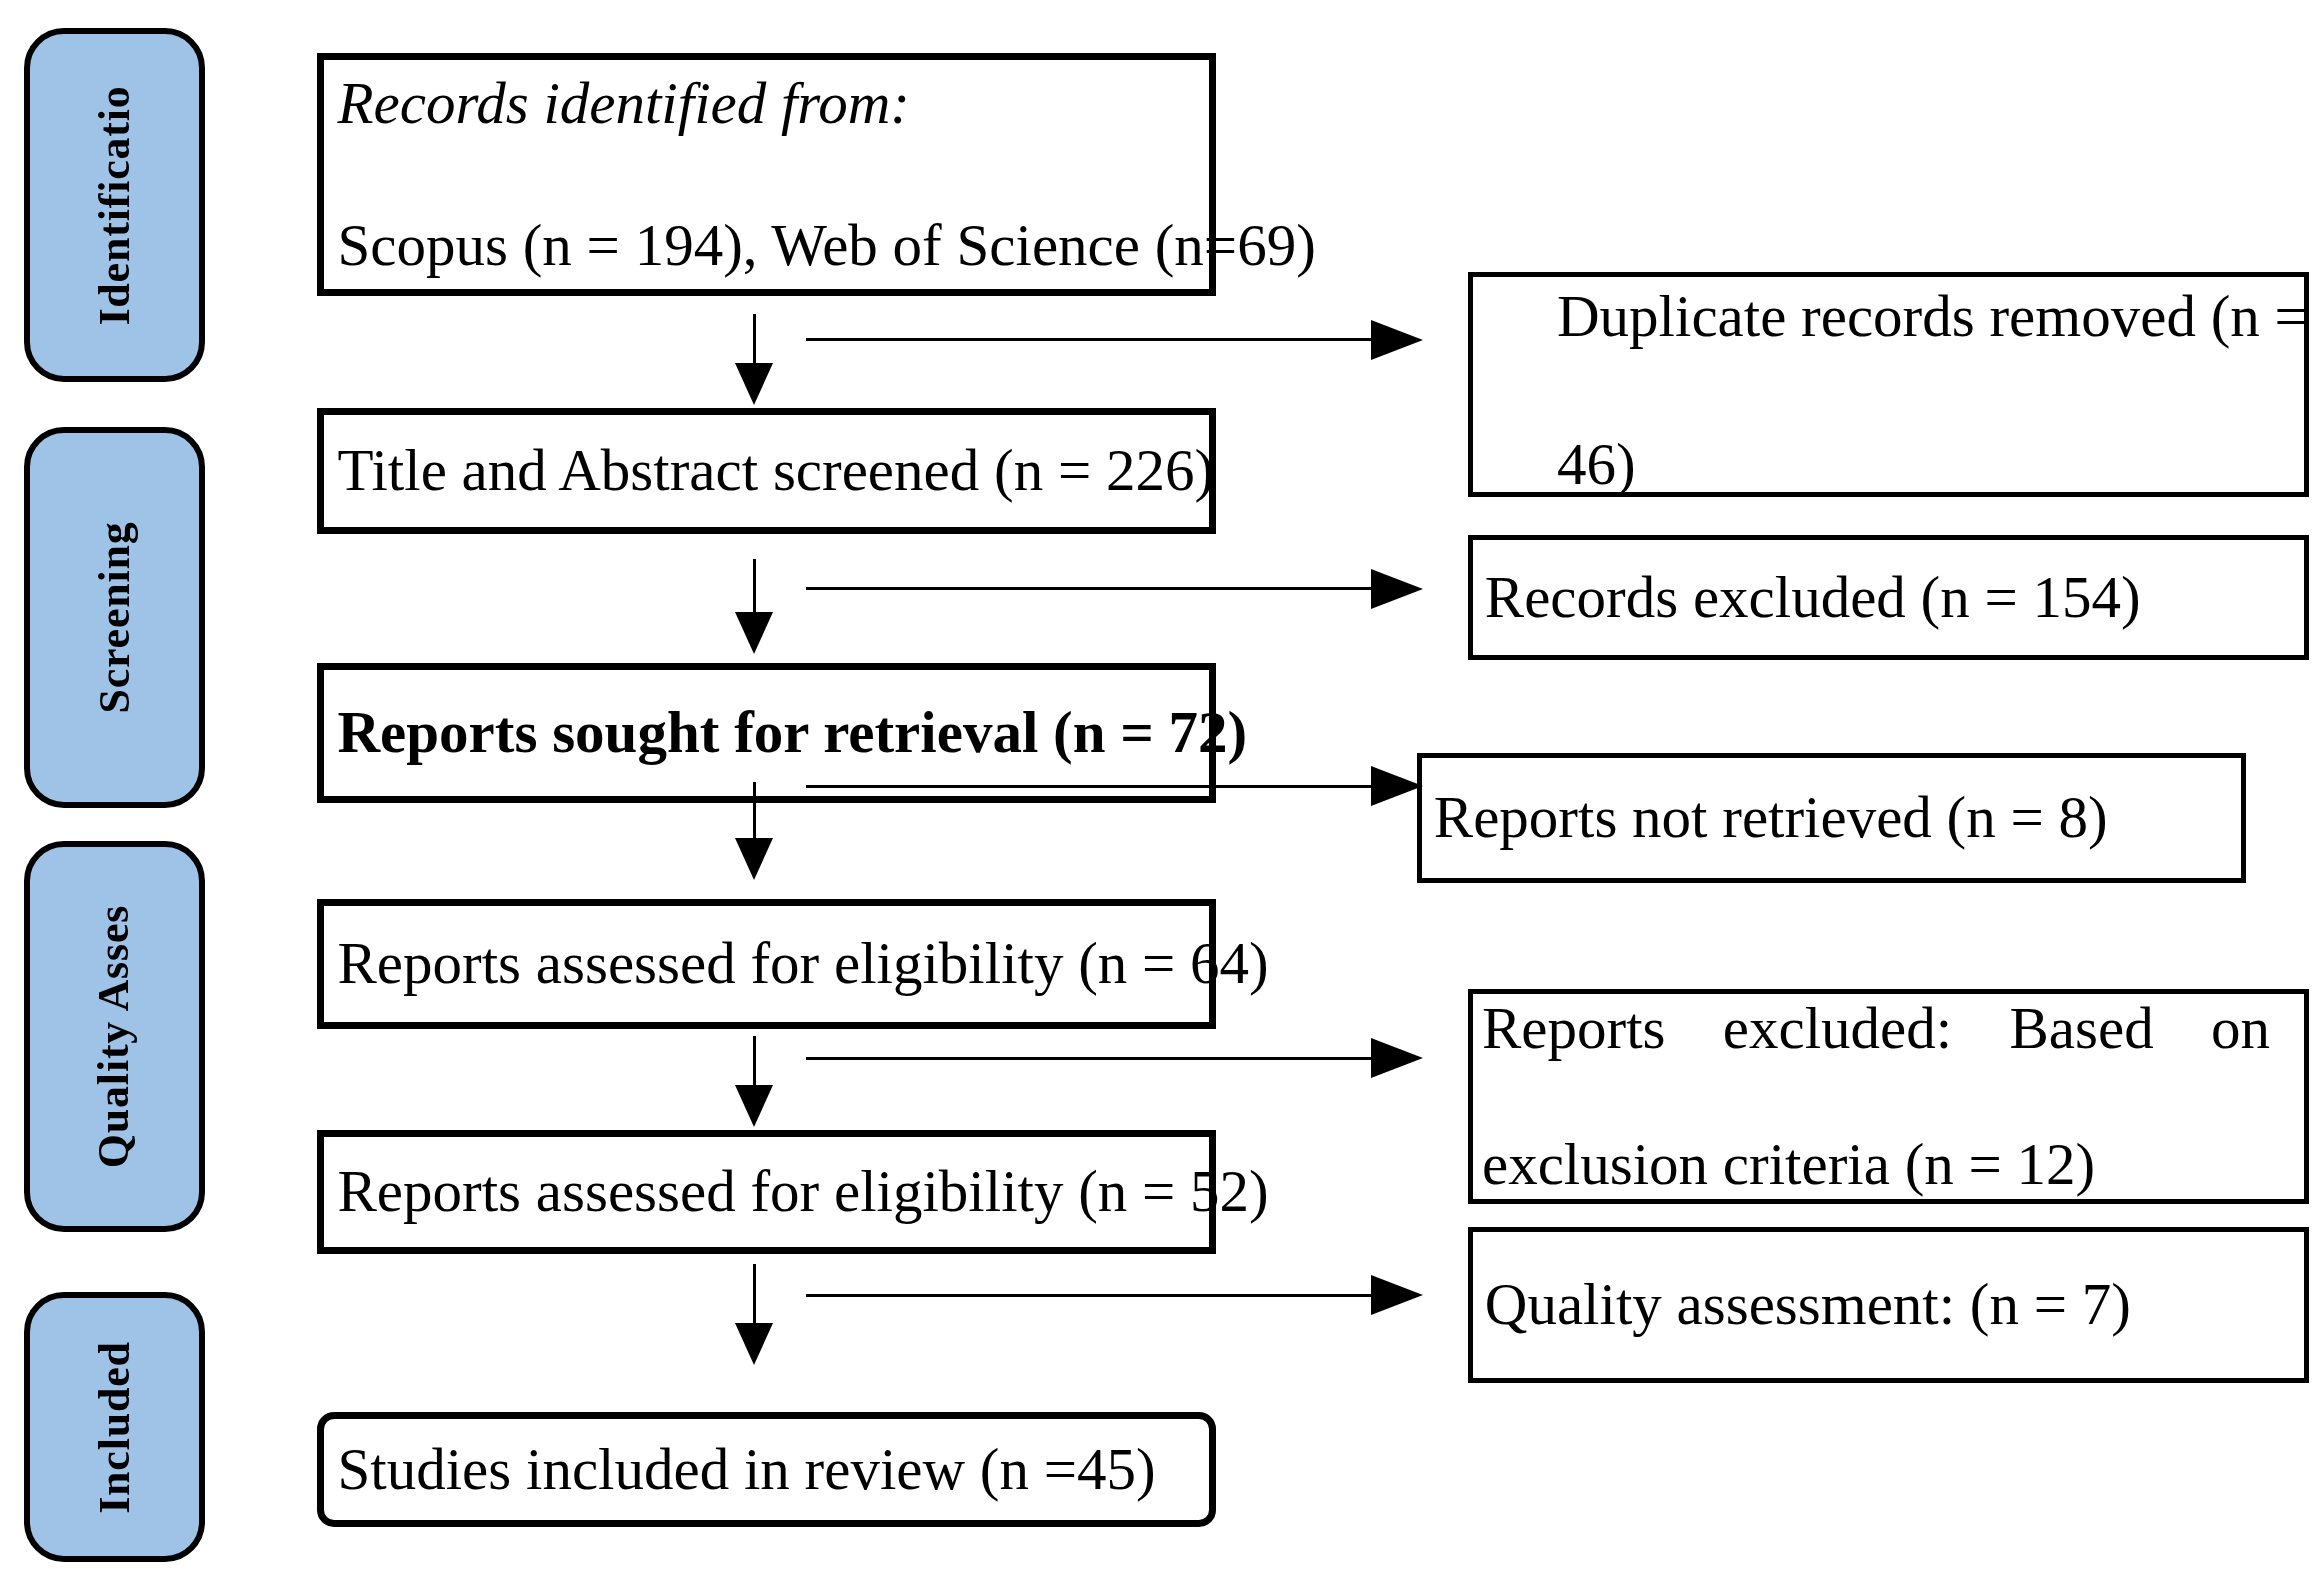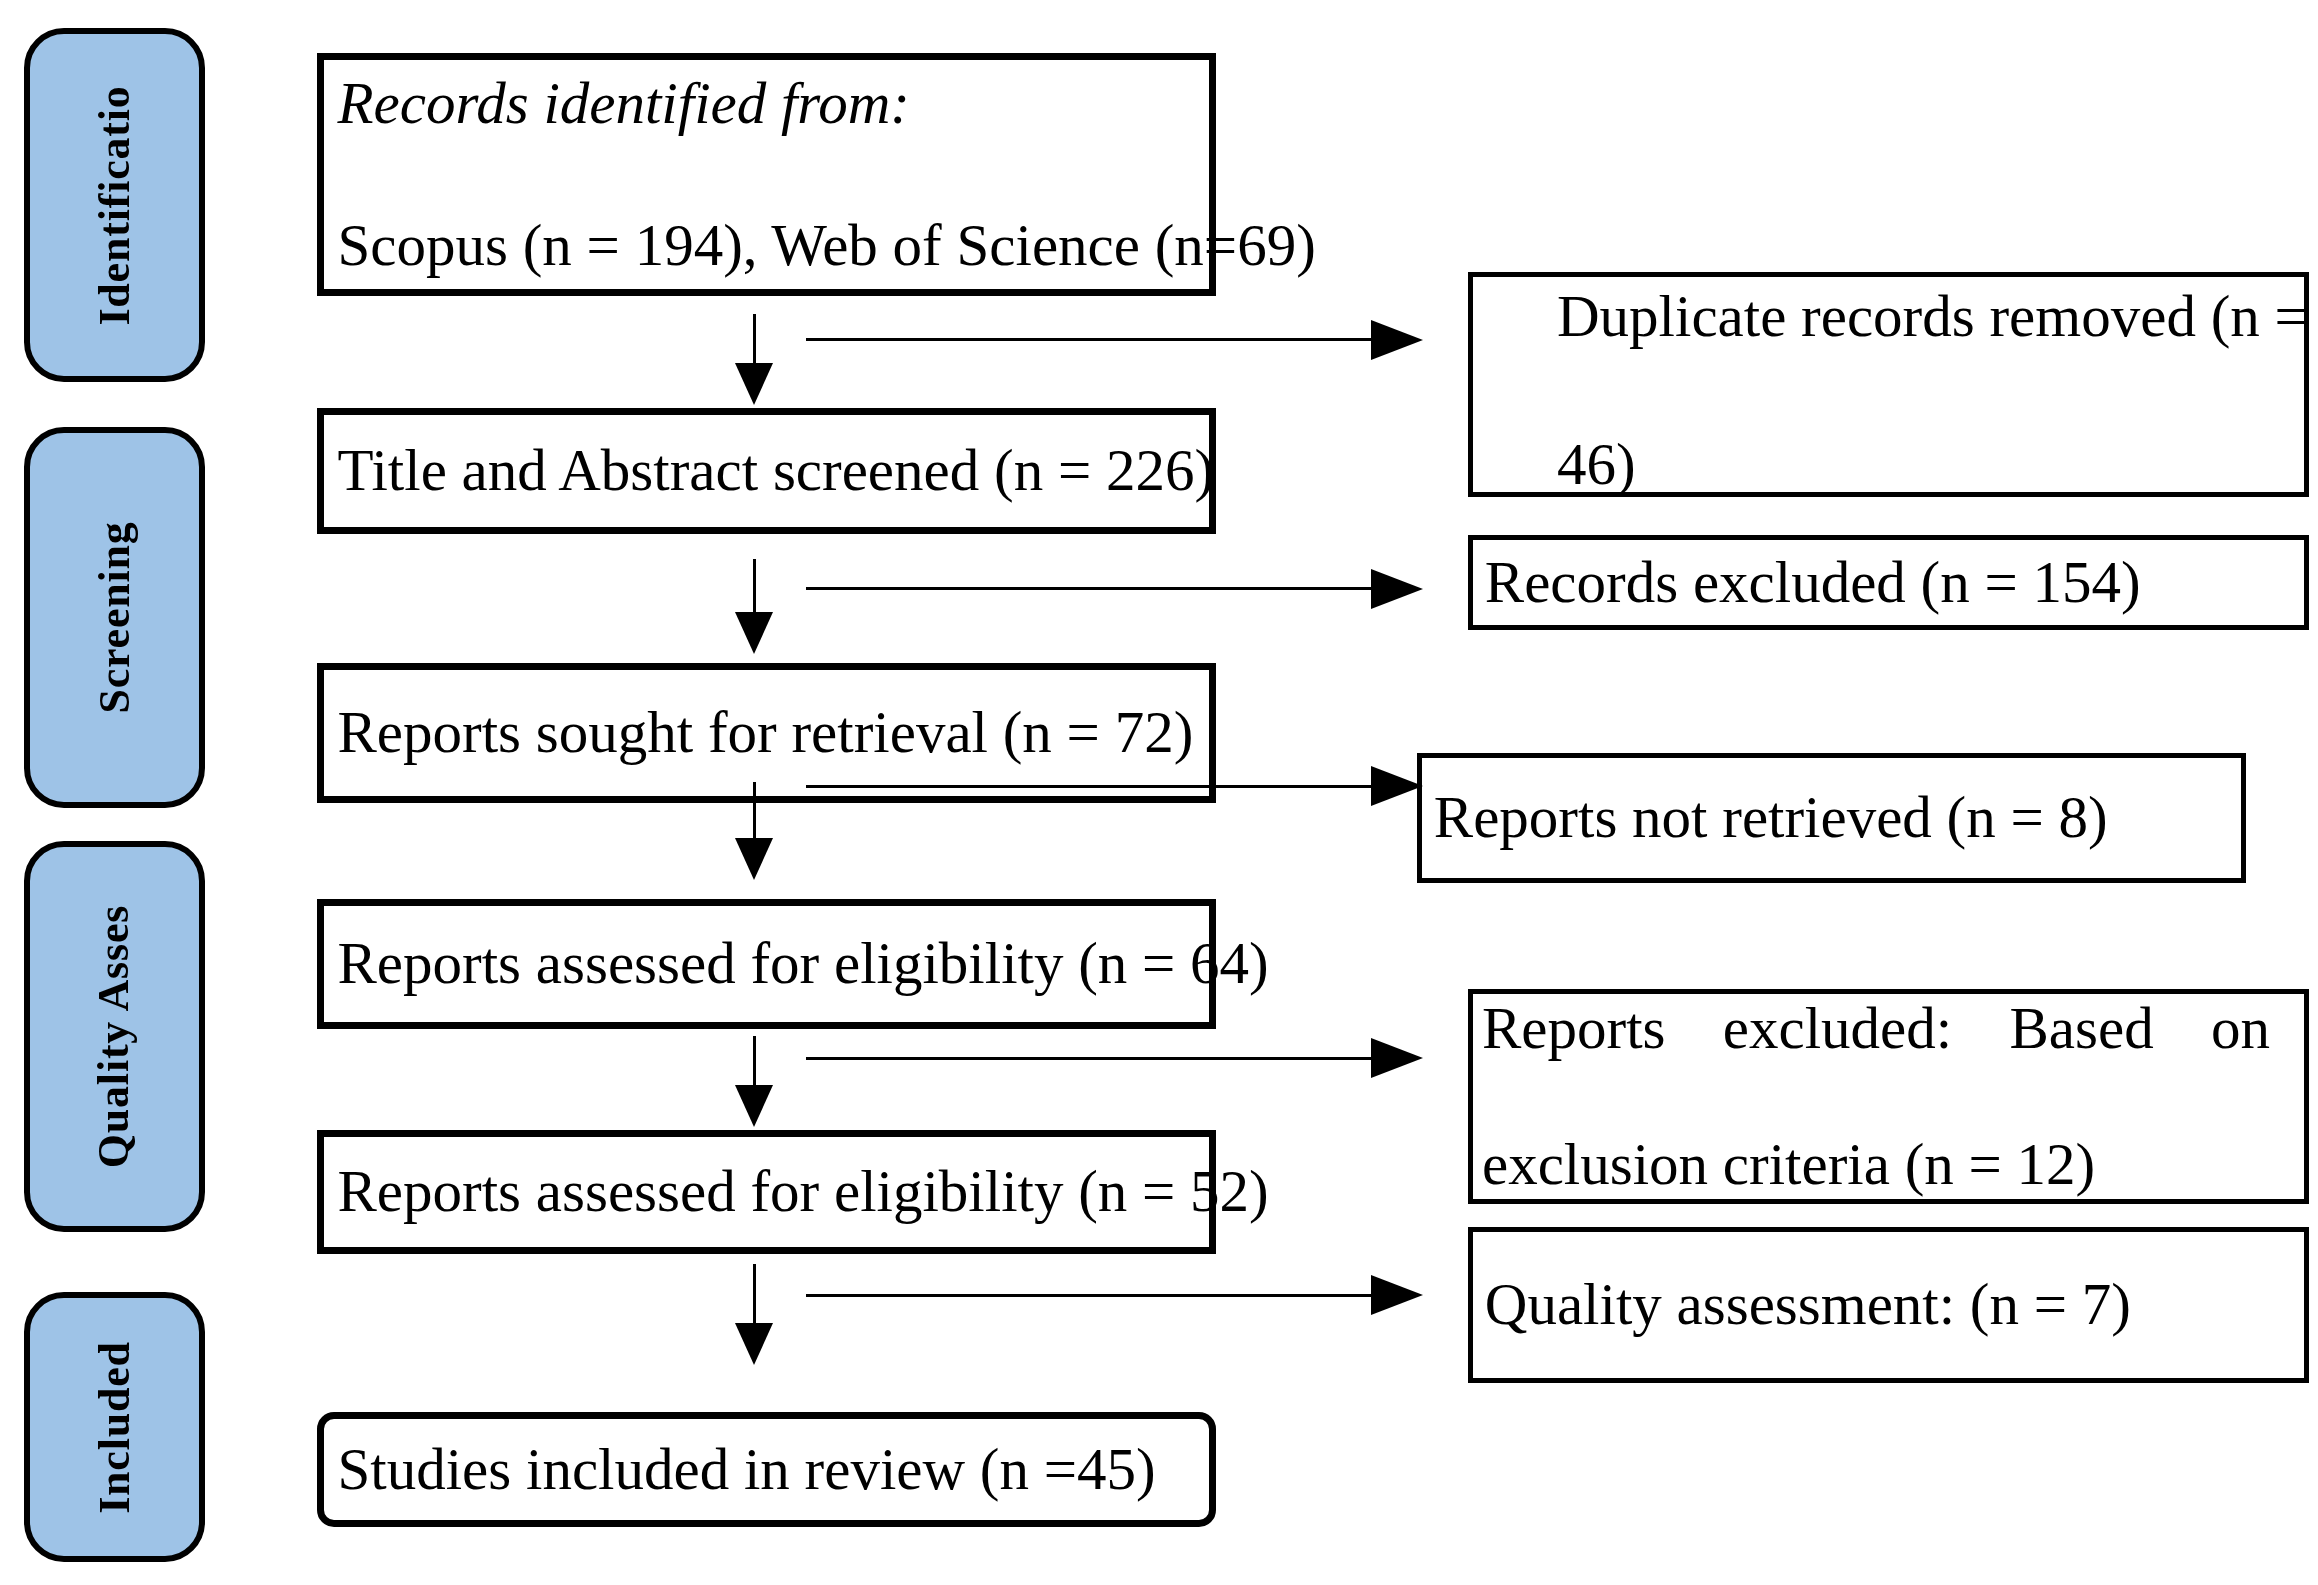--- a/index.html
+++ b/index.html
@@ -91,42 +91,42 @@
 
   <div class="box tall" style="left:317px; width:899px; top:53px; height:243px; padding:0 6.7px 0 13.5px;">
     <div class="line italic">Records identified from:</div>
     <div class="line">Scopus (n = 194), Web of Science (n=69)</div>
   </div>
 
   <div class="box" style="left:317px; width:899px; top:408px; height:126px; padding:0 6.7px 0 13.5px;text-align:center;">
     <div class="line">Title and Abstract screened (n = 226)</div>
   </div>
 
-  <div class="box" style="left:317px; width:899px; top:663px; height:140px; padding:0 6.7px 0 13.5px;">
+  <div class="box" style="left:317px; width:899px; top:663px; height:140px; padding:0 6.7px 0 13.5px;font-weight:bold;">
     <div class="line">Reports sought for retrieval (n = 72)</div>
   </div>
 
   <div class="box" style="left:317px; width:899px; top:899px; height:130px; padding:0 6.7px 0 13.5px;">
     <div class="line">Reports assessed for eligibility (n = 64)</div>
   </div>
 
   <div class="box" style="left:317px; width:899px; top:1130px; height:124px; padding:0 6.7px 0 13.5px;">
     <div class="line">Reports assessed for eligibility (n = 52)</div>
   </div>
 
   <div class="box" style="left:317px; width:899px; top:1412px; height:115px; padding:0 6.7px 0 13.5px;border-radius:17px;">
     <div class="line">Studies included in review (n =45)</div>
   </div>
 
   <div class="box rbox rtall" style="left:1468px; width:841px; top:272px; height:225px; padding:12px 104px 0 84px;">
     <div class="line spread">Duplicate records removed (n =</div>
     <div class="line">46)</div>
   </div>
 
-  <div class="box rbox" style="left:1468px; width:841px; top:535px; height:95px; padding:0 8.4px 0 11.8px;">
+  <div class="box rbox" style="left:1468px; width:841px; top:535px; height:125px; padding:0 8.4px 0 11.8px;">
     <div class="line">Records excluded (n = 154)</div>
   </div>
 
   <div class="box rbox" style="left:1417px; width:829px; top:753px; height:130px; padding:0 8.4px 0 11.8px;">
     <div class="line">Reports not retrieved (n = 8)</div>
   </div>
 
   <div class="box rbox rtall2" style="left:1468px; width:841px; top:989px; height:215px; padding:0 34px 0 9px;">
     <div class="line spread">Reports excluded: Based on</div>
     <div class="line">exclusion criteria (n = 12)</div>

